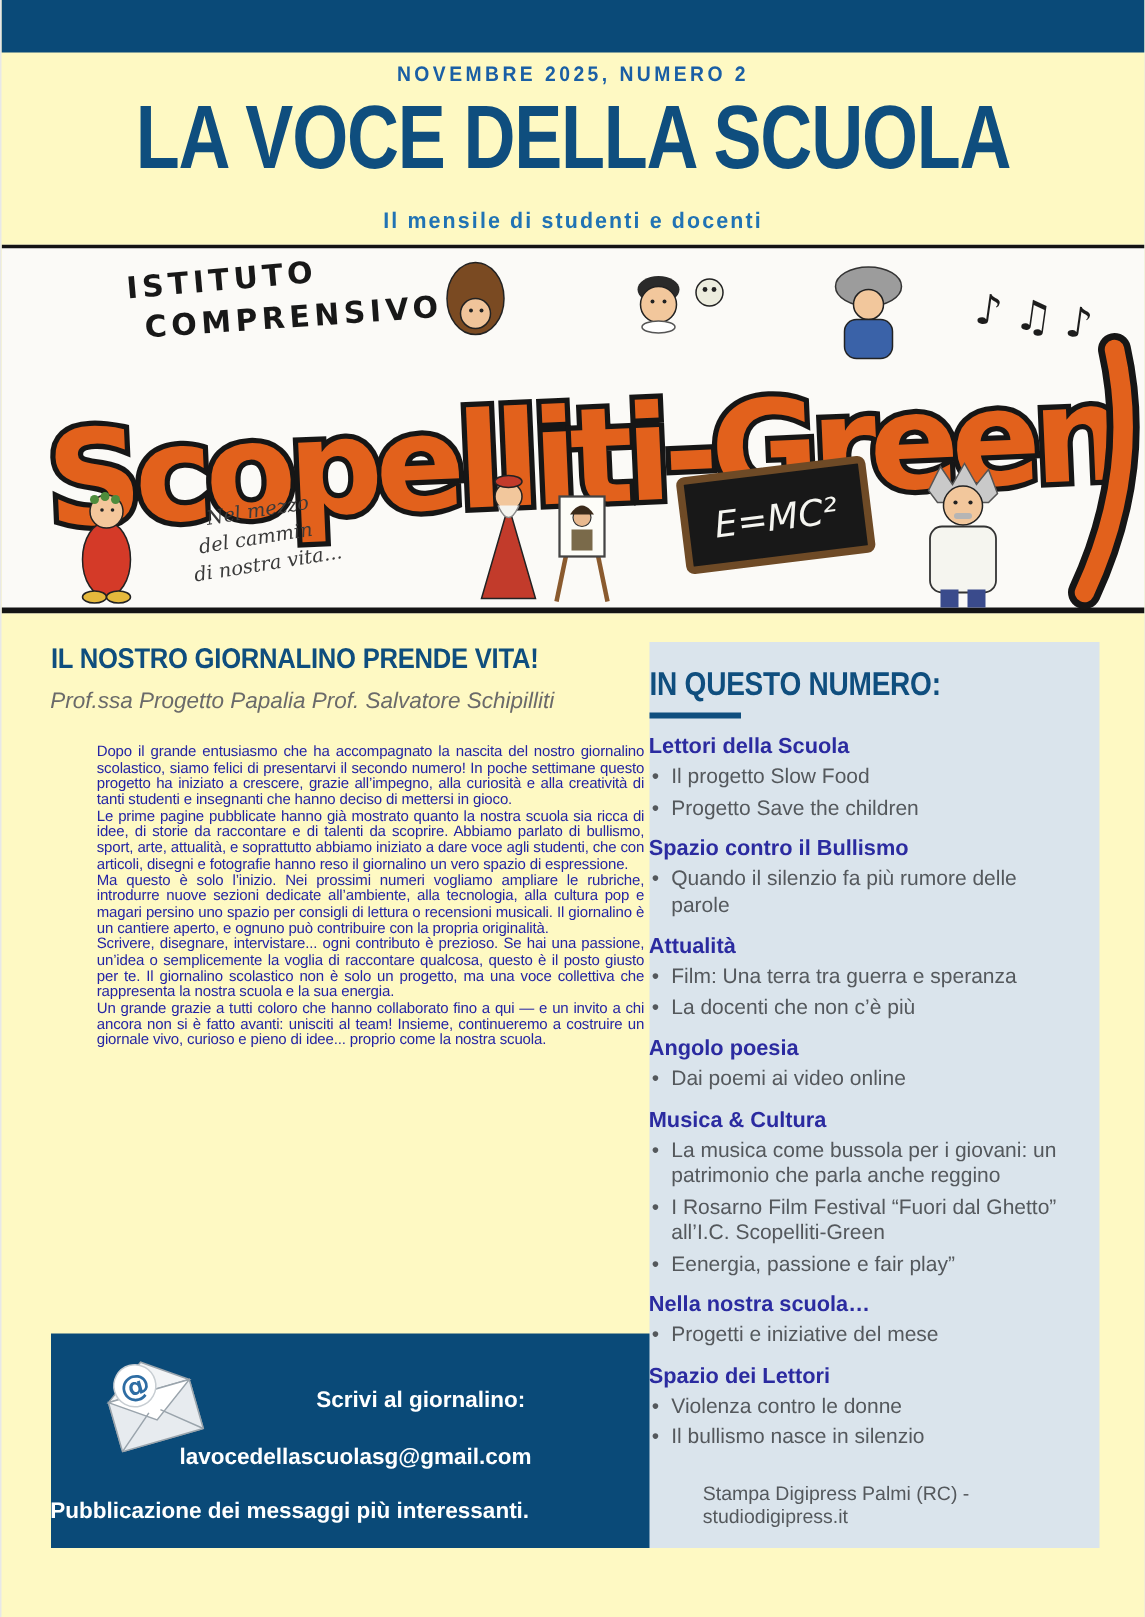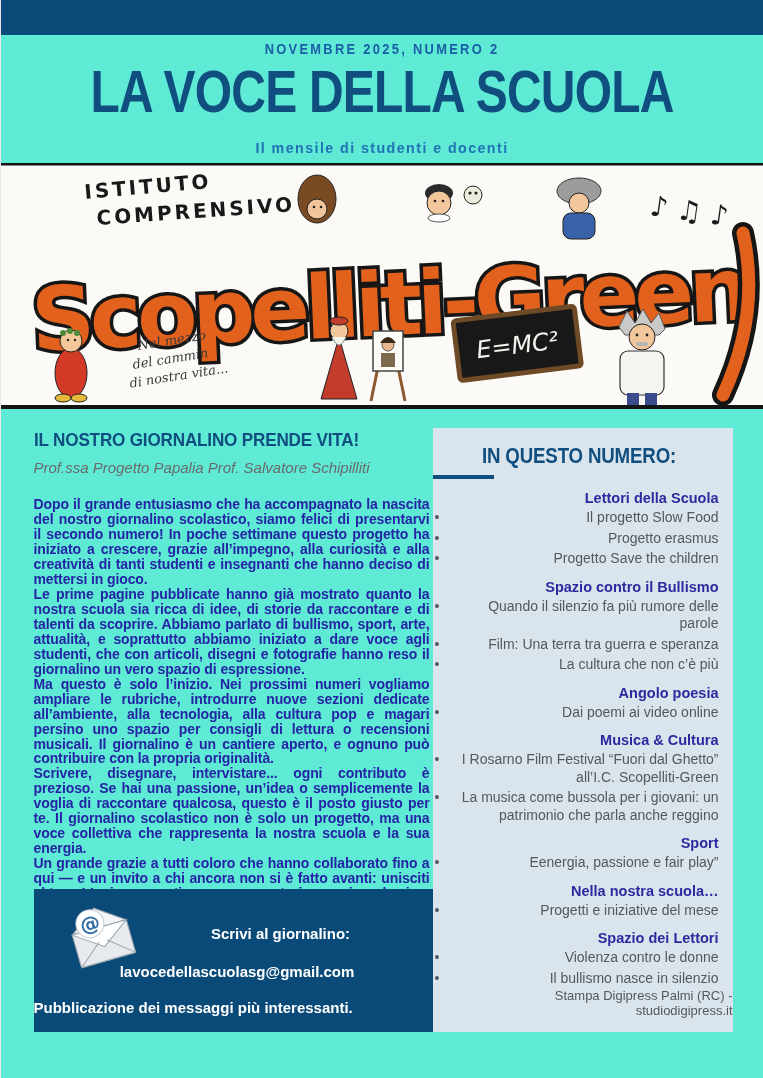--- a/index.html
+++ b/index.html
@@ -3,51 +3,51 @@
 <meta charset="utf-8">
 <style>
   :root{
     --header-blue:#0a4a78; --title-blue:#0f4e7e; --issue-blue:#1a5fa5;
     --subtitle-blue:#2173b4; --body-blue:#2424a5; --section-blue:#2b2ba0;
     --item-gray:#54585c; --byline-gray:#6a6a6a; --index-bg:#dae4ec;
     --contact-bg:#0a4a78; --graffiti-orange:#e2611c;
   }
   *{margin:0;padding:0;box-sizing:border-box;}
   html,body{background:#e8e8e8;}
-  .page{position:relative;width:762px;height:1078px;background:#5eead4;
+  .page{position:relative;width:762px;height:1078px;background:#fef9c3;
         font-family:"Liberation Sans",sans-serif;overflow:hidden;margin:0 auto;}
   .top-bar{position:absolute;left:0;top:0;width:763px;height:35px;background:var(--header-blue);}
   .issue-line{position:absolute;left:0;top:41px;width:100%;text-align:center;
         color:var(--issue-blue);font-weight:bold;font-size:14px;letter-spacing:2.5px;
         transform:scaleX(.92);}
   .masthead-title{position:absolute;left:0;top:62px;width:100%;text-align:center;
         color:var(--title-blue);font-weight:bold;font-size:60px;line-height:1;
         white-space:nowrap;letter-spacing:-1px;transform:scaleX(.8);transform-origin:center;}
   .masthead-subtitle{position:absolute;left:0;top:139px;width:100%;text-align:center;
         color:var(--subtitle-blue);font-weight:bold;font-size:15px;letter-spacing:1.5px;
         transform:scaleX(.95);}
   .banner{position:absolute;left:0;top:163px;width:763px;height:246px;}
 
   .article{position:absolute;left:33px;top:429px;width:396px;}
   .headline{color:var(--title-blue);font-size:19px;font-weight:bold;white-space:nowrap;
         transform:scaleX(.9);transform-origin:left;letter-spacing:-0.2px;}
   .byline{margin-top:8px;color:var(--byline-gray);font-style:italic;font-size:15px;}
-  .article-body{margin-top:21px;color:var(--body-blue);font-weight:bold;font-size:14px;
-        line-height:1.07;text-align:justify;letter-spacing:-0.1px;}
+  .article-body{margin-top:21px;color:var(--body-blue);font-weight:normal;font-size:10px;
+        line-height:1.07;text-align:justify;letter-spacing:-0.1px;margin-left:31px;}
   .article-body p{margin:0;}
 
   .contact{position:absolute;left:33px;top:889px;width:407px;height:143px;
         background:var(--contact-bg);color:#fff;font-weight:bold;font-size:15px;}
   .contact .c1{position:absolute;top:36px;left:95px;right:8px;text-align:center;}
   .contact .c2{position:absolute;top:74px;left:0;right:0;text-align:center;}
   .contact .c3{position:absolute;top:110px;left:0;right:0;text-align:left;}
   .envelope{position:absolute;left:26px;top:8px;}
 
   .index{position:absolute;left:432px;top:428px;width:300px;height:604px;
-        background:var(--index-bg);padding:15px 14px 0 0;overflow:hidden;text-align:right;}
+        background:var(--index-bg);padding:15px 14px 0 0;overflow:hidden;}
   .index-heading{color:var(--title-blue);font-size:22px;font-weight:bold;white-space:nowrap;
         transform:scaleX(.85);transform-origin:left;letter-spacing:-0.2px;}
   .index-underline{width:73px;height:4px;background:var(--title-blue);margin:6px 0 6px -12px;}
   .section-title{color:var(--section-blue);font-weight:bold;font-size:14.5px;margin:11px 0 3px;}
   .item{color:var(--item-gray);font-size:14px;line-height:1.25;margin:3px 0;
         padding-left:15px;position:relative;}
   .item::before{content:"\2022";position:absolute;left:2px;}
   .section.italic .item{font-size:14px;}
   .index-footer{position:absolute;left:36px;bottom:14px;color:var(--item-gray);font-size:13px;}
 </style>
@@ -179,42 +179,41 @@
     <div class="c3">Pubblicazione dei messaggi più interessanti.</div>
   </div>
 
   <div class="index">
     <div class="index-heading">IN QUESTO NUMERO:</div>
     <div class="index-underline"></div>
     <div>
         <div class="section italic">
           <div class="section-title">Lettori della Scuola</div>
           <div class="item">Il progetto Slow Food</div>
-          <div class="item">Progetto erasmus</div>
           <div class="item">Progetto Save the children</div>
         </div>
         <div class="section">
           <div class="section-title">Spazio contro il Bullismo</div>
           <div class="item">Quando il silenzio fa più rumore delle parole</div>
         </div>
         <div class="section">
+          <div class="section-title">Attualità</div>
           <div class="item">Film: Una terra tra guerra e speranza</div>
-          <div class="item">La cultura che non c’è più</div>
+          <div class="item">La docenti che non c’è più</div>
         </div>
         <div class="section">
           <div class="section-title">Angolo poesia</div>
           <div class="item">Dai poemi ai video online</div>
         </div>
         <div class="section">
           <div class="section-title">Musica &amp; Cultura</div>
+          <div class="item">La musica come bussola per i giovani: un patrimonio che parla anche reggino</div>
           <div class="item">I Rosarno Film Festival “Fuori dal Ghetto” all’I.C. Scopelliti-Green</div>
-          <div class="item">La musica come bussola per i giovani: un patrimonio che parla anche reggino</div>
-        </div>
-        <div class="section">
-          <div class="section-title">Sport</div>
+        </div>
+        <div class="section">
           <div class="item">Eenergia, passione e fair play”</div>
         </div>
         <div class="section">
           <div class="section-title">Nella nostra scuola…</div>
           <div class="item">Progetti e iniziative del mese</div>
         </div>
         <div class="section">
           <div class="section-title">Spazio dei Lettori</div>
           <div class="item">Violenza contro le donne</div>
           <div class="item">Il bullismo nasce in silenzio</div>

